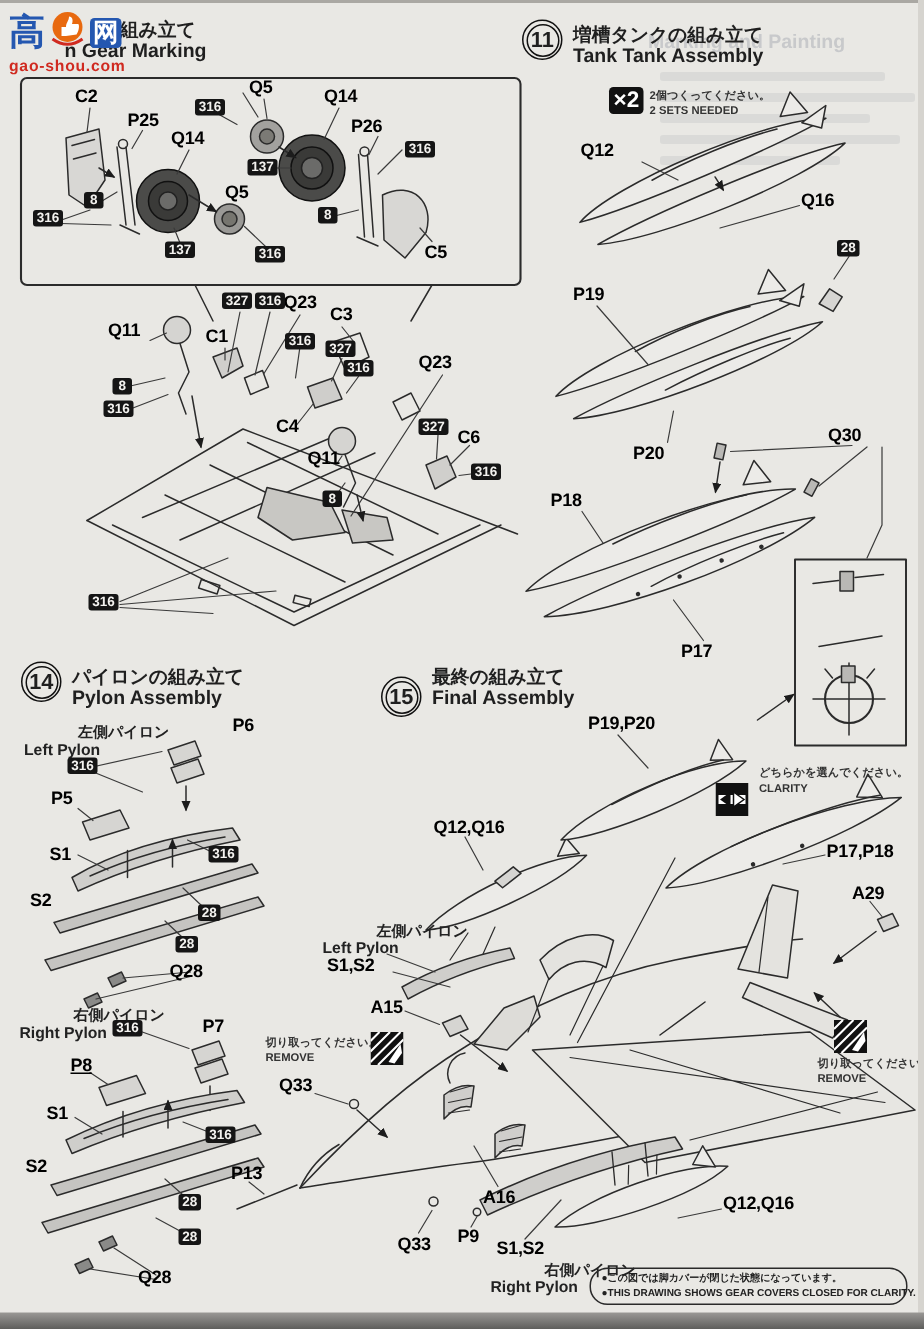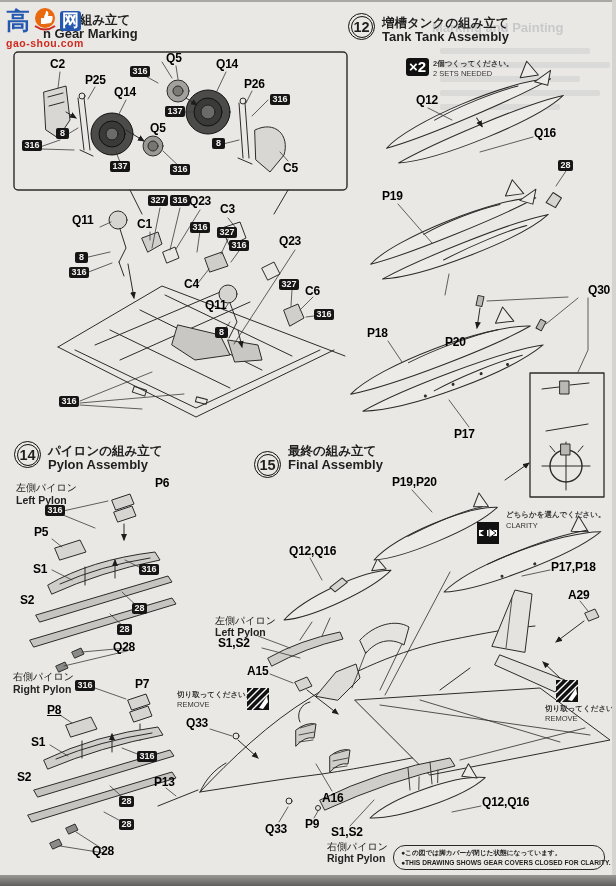--- a/index.html
+++ b/index.html
@@ -28,22 +28,22 @@
         padding:0 2px;border-radius:3px;}
   .wm-domain{font-weight:bold;font-size:10.5px;color:#d02a20;letter-spacing:.5px;margin-top:1px;}
   
   .stepnum{position:absolute;width:25px;height:25px;border:1.5px solid #111;border-radius:50%;}
   .stepnum .inner{position:absolute;inset:1.5px;border:1.5px solid #111;border-radius:50%;
         display:flex;align-items:center;justify-content:center;font-weight:bold;font-size:14.5px;}
   .title-jp{position:absolute;font-weight:bold;font-size:12.5px;white-space:nowrap;}
   .title-en{position:absolute;font-weight:bold;font-size:13px;white-space:nowrap;}
   
   .note-jp{position:absolute;font-size:7.5px;font-weight:600;color:#333;white-space:nowrap;}
-  .note-en{position:absolute;font-size:7.5px;font-weight:400;color:#333;white-space:nowrap;}
-  .sideLbl-jp{position:absolute;font-size:10px;font-weight:400;color:#222;white-space:nowrap;}
+  .note-en{position:absolute;font-size:7.5px;font-weight:700;color:#333;white-space:nowrap;}
+  .sideLbl-jp{position:absolute;font-size:10px;font-weight:700;color:#222;white-space:nowrap;margin-left:36px;}
   .sideLbl-en{position:absolute;font-size:10.5px;font-weight:600;color:#222;white-space:nowrap;}
   .x2box{position:absolute;background:#111;color:#fff;font-weight:bold;font-size:15px;
         line-height:18px;padding:0 3px;border-radius:3px;}
   .icon22{position:absolute;width:22px;height:22px;}
   #footer-note{position:absolute;left:393px;top:845px;width:212px;height:25px;
         border:1.3px solid #2a2a2a;border-radius:12px;padding:2px 7px;box-sizing:border-box;}
   #footer-note div{font-size:6.7px;font-weight:600;color:#222;line-height:9.5px;white-space:nowrap;}
 </style>
 </head>
 <body>
@@ -310,21 +310,21 @@
         </span>
         <span class="wm-box">网</span>
       </div>
       <div class="wm-domain">gao-shou.com</div>
     </div>
 
     <div class="title-jp" style="left:67px;top:12px">の組み立て</div>
     <div class="title-en" style="left:43px;top:26px">n Gear Marking</div>
 
     <div class="stepnum" style="left:348px;top:13px">
-      <div class="inner">12</div>
+      <div class="inner">11</div>
     </div>
     <div class="title-jp" style="left:382px;top:15px">増槽タンクの組み立て</div>
     <div class="title-en" style="left:382px;top:29px">Tank Tank Assembly</div>
 
     <div class="x2box" style="left:406px;top:58px">×2</div>
     <div class="note-jp" style="left:433px;top:59px">2個つくってください。</div>
     <div class="note-en" style="left:433px;top:69px">2 SETS NEEDED</div>
 
     <div class="stepnum" style="left:14px;top:441px">
       <div class="inner">14</div>
@@ -384,36 +384,36 @@
       <div>●この図では脚カバーが閉じた状態になっています。</div>
       <div>●THIS DRAWING SHOWS GEAR COVERS CLOSED FOR CLARITY.</div>
     </div>
 
     <div id="labels-layer">
         <div class="plabel" style="left: 50px; top: 58px;">C2</div>
         <div class="plabel" style="left: 85px; top: 74px;">P25</div>
         <div class="plabel" style="left: 114px; top: 86px;">Q14</div>
         <div class="plabel" style="left: 166px; top: 52px;">Q5</div>
         <div class="plabel" style="left: 216px; top: 58px;">Q14</div>
-        <div class="plabel" style="left: 244px; top: 78px;">P26</div>
+        <div class="plabel" style="left: 234px; top: 78px;">P26</div>
         <div class="plabel" style="left: 150px; top: 122px;">Q5</div>
         <div class="plabel" style="left: 283px; top: 162px;">C5</div>
         <div class="plabel" style="left: 189px; top: 195px;">Q23</div>
         <div class="plabel" style="left: 220px; top: 203px;">C3</div>
         <div class="plabel" style="left: 72px; top: 214px;">Q11</div>
         <div class="plabel" style="left: 137px; top: 218px;">C1</div>
         <div class="plabel" style="left: 279px; top: 235px;">Q23</div>
         <div class="plabel" style="left: 184px; top: 278px;">C4</div>
         <div class="plabel" style="left: 305px; top: 285px;">C6</div>
         <div class="plabel" style="left: 205px; top: 299px;">Q11</div>
-        <div class="plabel" style="left: 416px; top: 94px;">Q12</div>
+        <div class="plabel" style="left: 387px; top: 94px;">Q12</div>
         <div class="plabel" style="left: 534px; top: 127px;">Q16</div>
         <div class="plabel" style="left: 382px; top: 190px;">P19</div>
-        <div class="plabel" style="left: 445px; top: 296px; margin-top: 40px;">P20</div>
-        <div class="plabel" style="left: 588px; top: 284px;">Q30</div>
+        <div class="plabel" style="left: 422px; top: 296px;">P20</div>
+        <div class="plabel" style="left: 552px; top: 284px;">Q30</div>
         <div class="plabel" style="left: 367px; top: 327px;">P18</div>
         <div class="plabel" style="left: 454px; top: 428px;">P17</div>
         <div class="plabel" style="left: 119px; top: 477px; padding-left: 36px;">P6</div>
         <div class="plabel" style="left: 34px; top: 526px;">P5</div>
         <div class="plabel" style="left: 33px; top: 563px;">S1</div>
         <div class="plabel" style="left: 20px; top: 594px;">S2</div>
         <div class="plabel" style="left: 113px; top: 641px;">Q28</div>
         <div class="plabel" style="left: 135px; top: 678px;">P7</div>
         <div class="plabel" style="left: 47px; top: 704px; text-decoration: underline;">P8</div>
         <div class="plabel" style="left: 31px; top: 736px;">S1</div>

